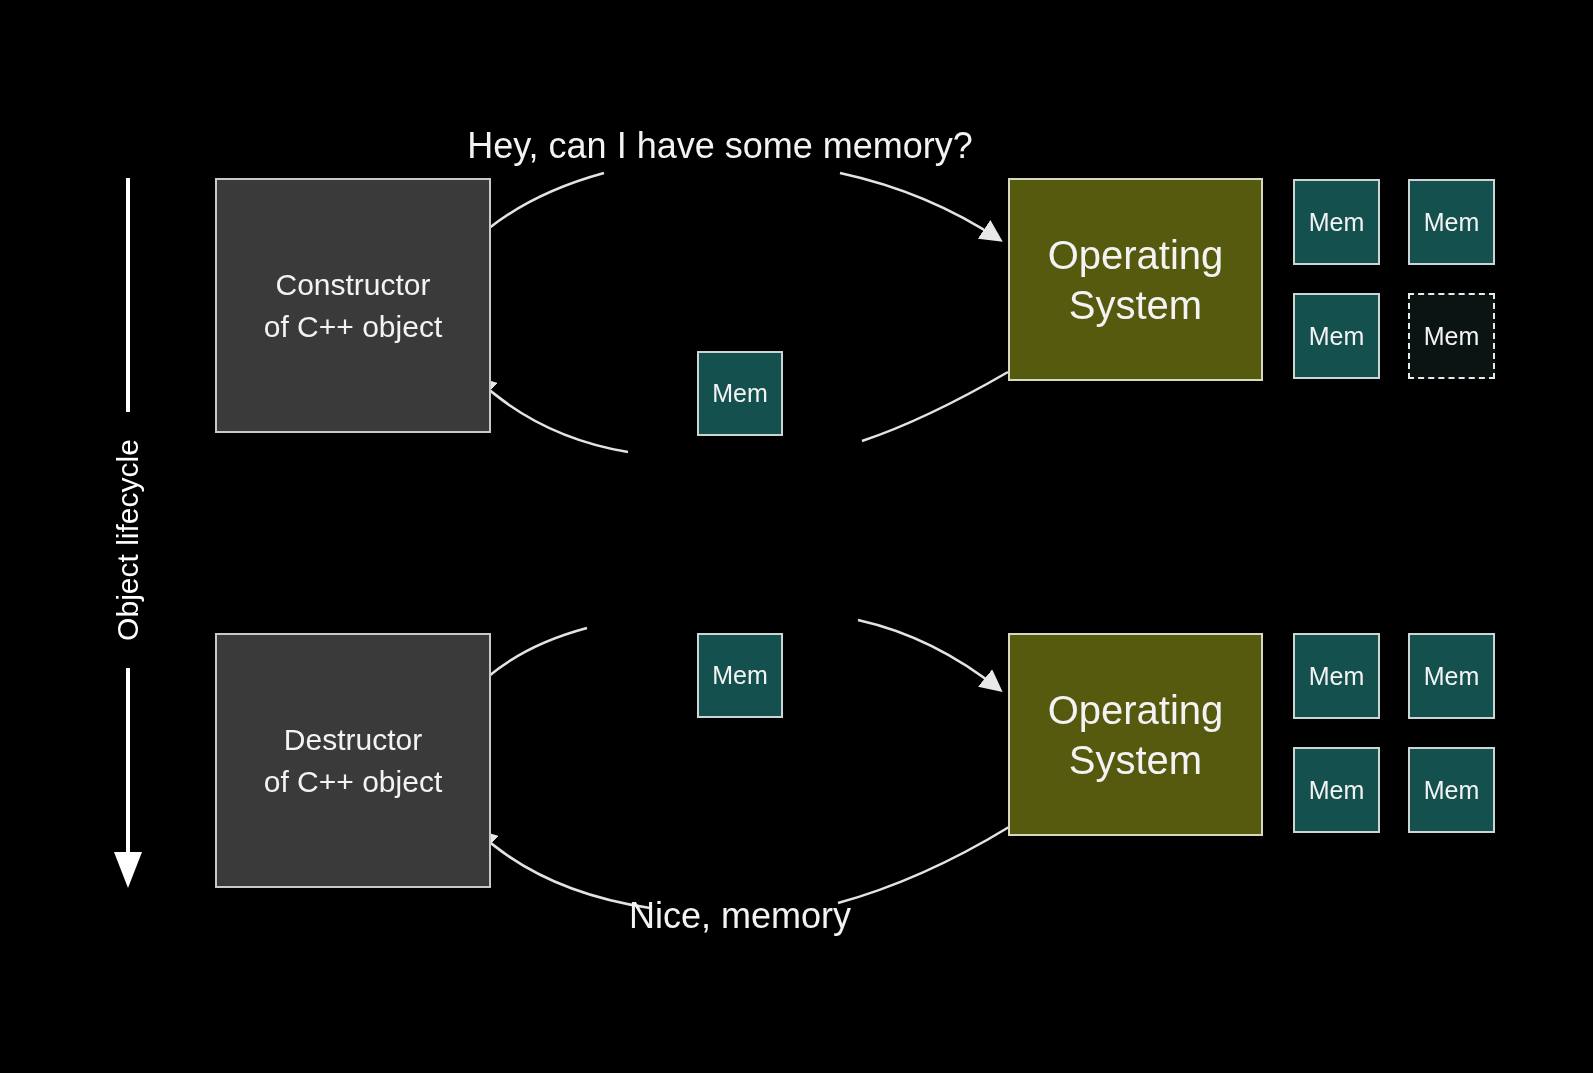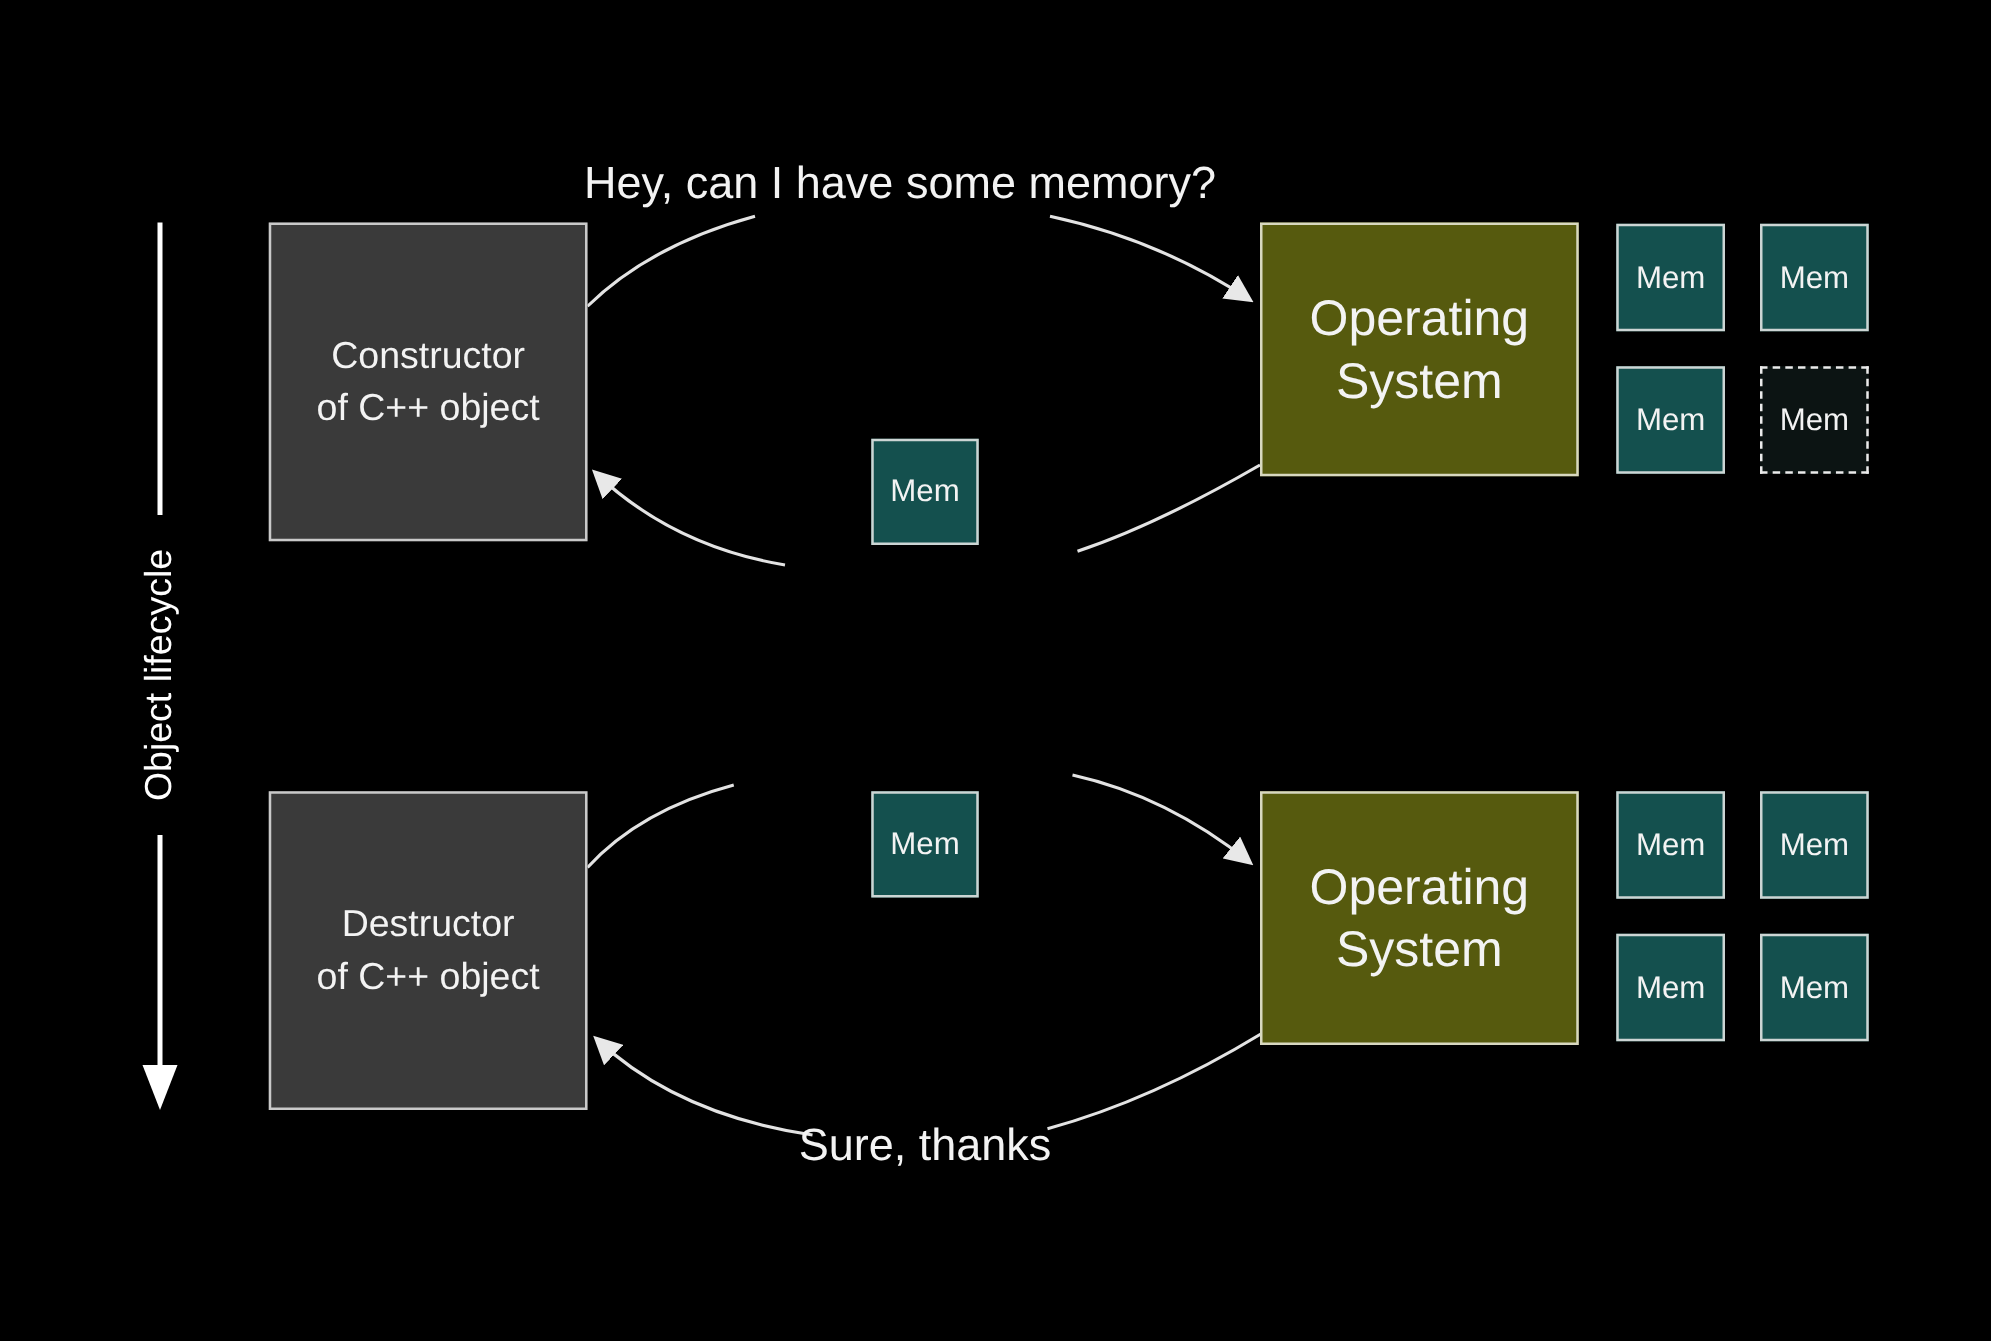--- a/index.html
+++ b/index.html
@@ -18,21 +18,21 @@
   #canvas{
     position:relative;
     width:1593px;height:1073px;
     background:var(--background);
     font-family:"Liberation Sans", sans-serif;
     color:var(--text-color);
     overflow:hidden;
   }
   .box{position:absolute;display:flex;flex-direction:column;align-items:center;justify-content:center;text-align:center;box-sizing:border-box;}
   .actor-box{
-    width:255px;height:255px;
+    width:276px;height:255px;
     background:var(--actor-box-fill);
     border:2px solid var(--actor-box-border);
     font-size:30px;line-height:42px;
   }
   .os-box{
     width:255px;height:203px;
     background:var(--os-box-fill);
     border:2px solid var(--os-box-border);
     font-size:40px;line-height:50px;
   }
@@ -131,21 +131,21 @@
   <div class="box actor-box" style="left:215px;top:633px;">
     <div>Destructor</div>
     <div>of C++ object</div>
   </div>
 
   <div class="box os-box" style="left:1008px;top:633px;">
     <div>Operating</div>
     <div>System</div>
   </div>
 
-  <div class="label" style="left:740px;top:916px;">Sure, thanks</div>
+  <div class="label" style="left:740px;top:916px;">Nice, memory</div>
 
   <div class="box mem-chip" style="left:697px;top:633px;">
     <div>Mem</div>
   </div>
 
   <div class="box mem-chip small" style="left:1293px;top:633px;">
     <div>Mem</div>
   </div>
   <div class="box mem-chip small" style="left:1408px;top:633px;">
     <div>Mem</div>

